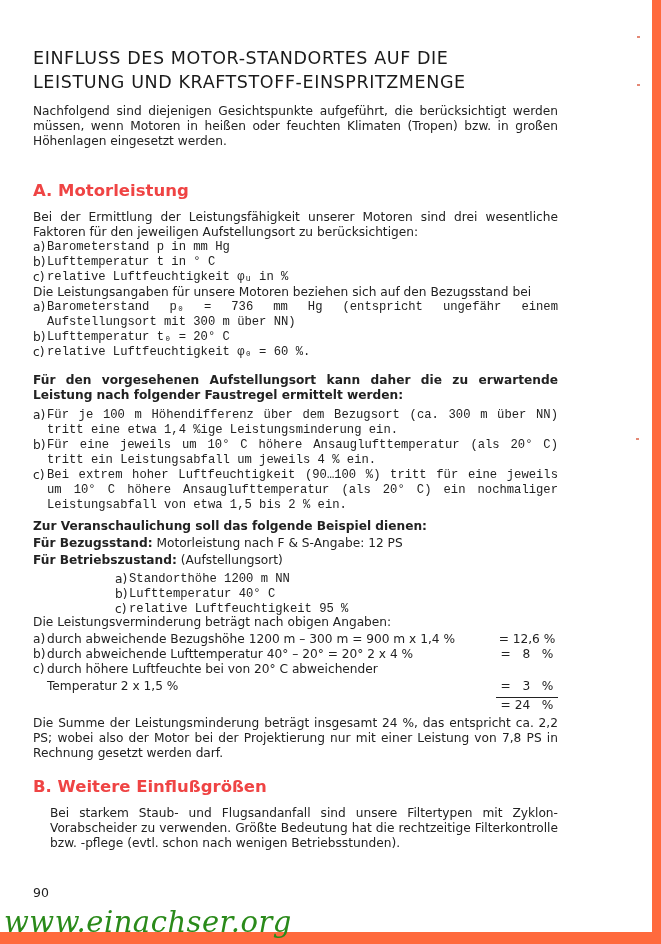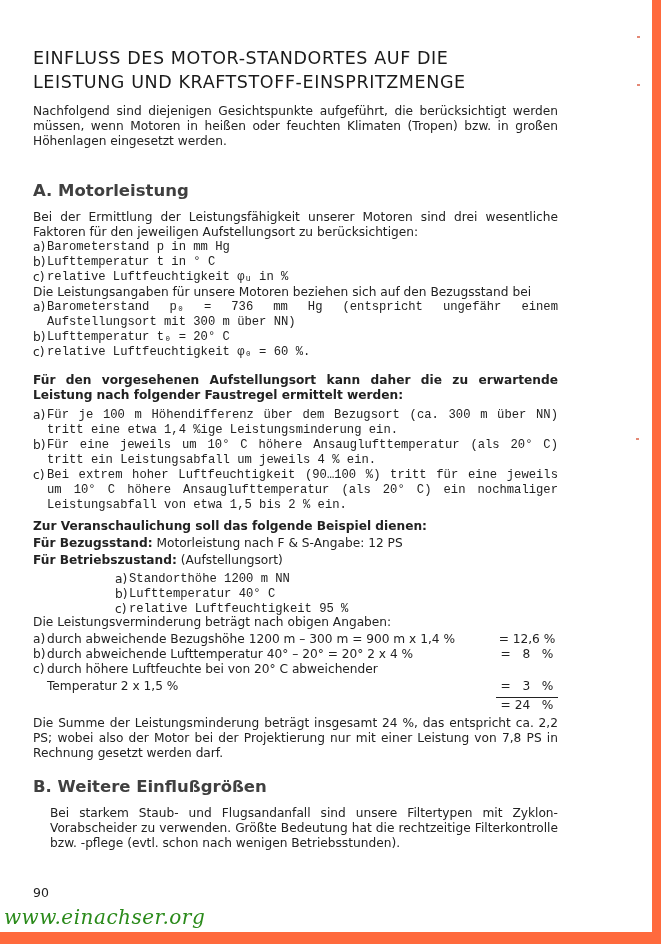--- a/index.html
+++ b/index.html
@@ -12,33 +12,33 @@
   .orange-right { position:absolute; top:0; right:0; width:9px; height:944px; background:#ff6a3d; }
   .orange-bottom { position:absolute; left:0; bottom:0; width:661px; height:12px; background:#ff6a3d; }
   .page { position:absolute; left:33px; top:0; width:530px; }
   .title {
     position:absolute; left:0; top:46px; width:560px;
     font-family:"DejaVu Sans", sans-serif; font-weight:normal; font-size:17.5px;
     line-height:24px; letter-spacing:0.6px; color:#1a1a1a;
   }
   .intro { position:absolute; top:104px; }
   .txt { font-size:12.2px; line-height:15px; text-align:justify; color:#222; }
-  .h2 { position:absolute; font-weight:bold; font-size:16.5px; color:#404040; }
+  .h2 { position:absolute; font-weight:bold; font-size:16.5px; color:#ef4444; }
   .bold { font-weight:bold; }
   .block { position:absolute; left:0; width:525px; }
   .li { display:flex; }
   .li .lbl { width:14px; flex:0 0 14px; }
   .li .body { flex:1; text-align:justify;font-family:Liberation Mono, monospace; }
   .calc-row { display:flex; justify-content:space-between; }
   .calc-row .res { width:62px; text-align:center; white-space:pre; }
   .sumline { border-top:1px solid #222; width:62px; margin-left:auto; }
   .pagenum { position:absolute; left:33px; top:885px; font-size:12.5px; }
   .watermark {
     position:absolute; left:4px; top:905px;
-    font-family:"DejaVu Serif", serif; font-style:italic; font-size:20px;
+    font-family:"DejaVu Serif", serif; font-style:italic; font-size:29px;
     color:#2a8a1a; letter-spacing:0.5px;
   }
   .speck { position:absolute; width:3px; height:2px; background:#d8563a; opacity:0.7; }
 </style>
 </head>
 <body>
 
 <div class="orange-right"></div>
 <div class="orange-bottom"></div>
 <div class="speck" style="left:637px;top:36px"></div>

